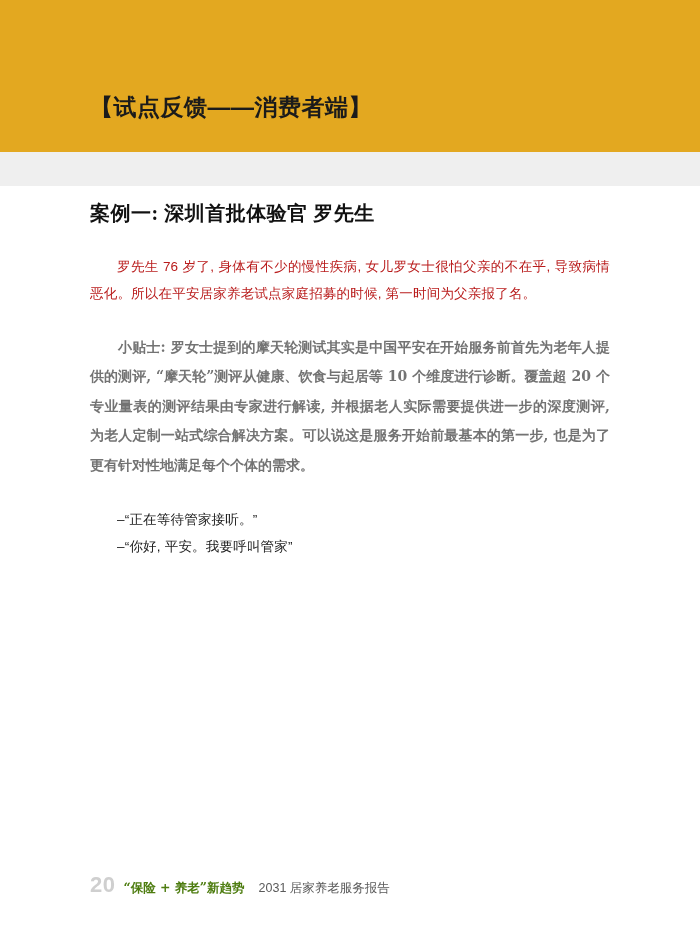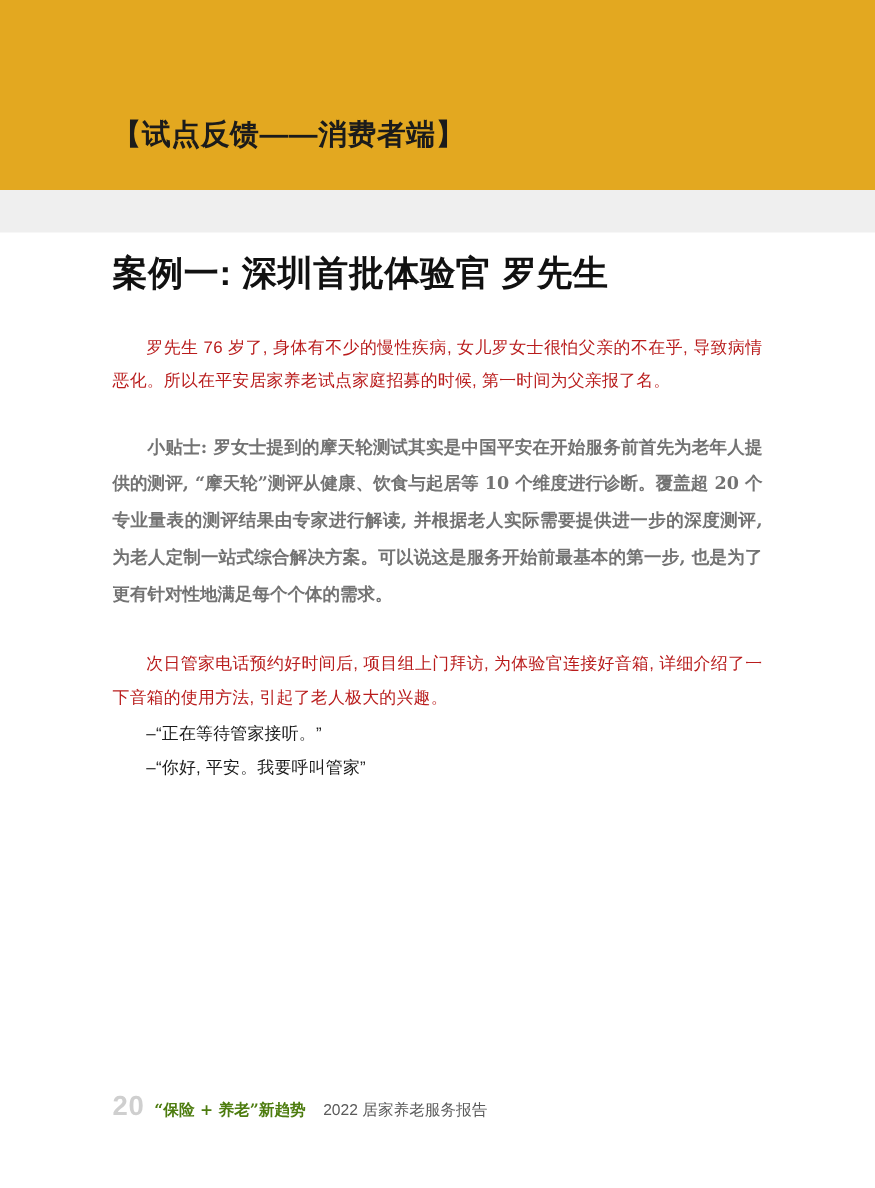--- a/index.html
+++ b/index.html
@@ -48,25 +48,26 @@
     letter-spacing: 0.5px;
     white-space: nowrap;
   }
   .content {
     position: absolute;
     left: 90px;
     top: 200px;
     width: 520px;
   }
   .case-title {
-    font-size: 28px;
+    font-size: 20px;
     font-weight: bold;
     color: #111111;
     margin: 0 0 26px 0;
     letter-spacing: 0.5px;
+    font-family: Liberation Serif, serif;
   }
   .subject-info {
     font-size: 13.5px;
     font-weight: bold;
     color: #111111;
     line-height: 2.0;
     margin: 0 0 26px 0;
     letter-spacing: 0.2px;
   }
   .para {
@@ -141,26 +142,25 @@
 
     <h1 class="case-title">案例一: 深圳首批体验官  罗先生</h1>
 
 
     <p class="para">罗先生 76 岁了, 身体有不少的慢性疾病, 女儿罗女士很怕父亲的不在乎, 导致病情恶化。所以在平安居家养老试点家庭招募的时候, 第一时间为父亲报了名。</p>
 
     <div class="note-block">
       <p class="note-para">小贴士: 罗女士提到的摩天轮测试其实是中国平安在开始服务前首先为老年人提供的测评, “摩天轮”测评从健康、饮食与起居等 10 个维度进行诊断。覆盖超 20 个专业量表的测评结果由专家进行解读, 并根据老人实际需要提供进一步的深度测评, 为老人定制一站式综合解决方案。可以说这是服务开始前最基本的第一步, 也是为了更有针对性地满足每个个体的需求。</p>
     </div>
 
-    <p class="para">次日管家电话预约好时间后, 项目组上门拜访, 为体验官连接好音箱, 详细介绍了一下音箱的使用方法, 引起了老人极大的兴趣。</p>
 
     <p class="dialog-line">–“正在等待管家接听。”</p>
     <p class="dialog-line">–“你好, 平安。我要呼叫管家”</p>
 
   </div>
 
   <div class="footer">
     <span class="footer-page-num">20</span>
     <span class="footer-brand">“保险 + 养老”新趋势</span>
-    <span class="footer-report">2022 居家养老服务报告</span>
+    <span class="footer-report">2031 居家养老服务报告</span>
   </div>
 
 </div>
 
 </body></html>

